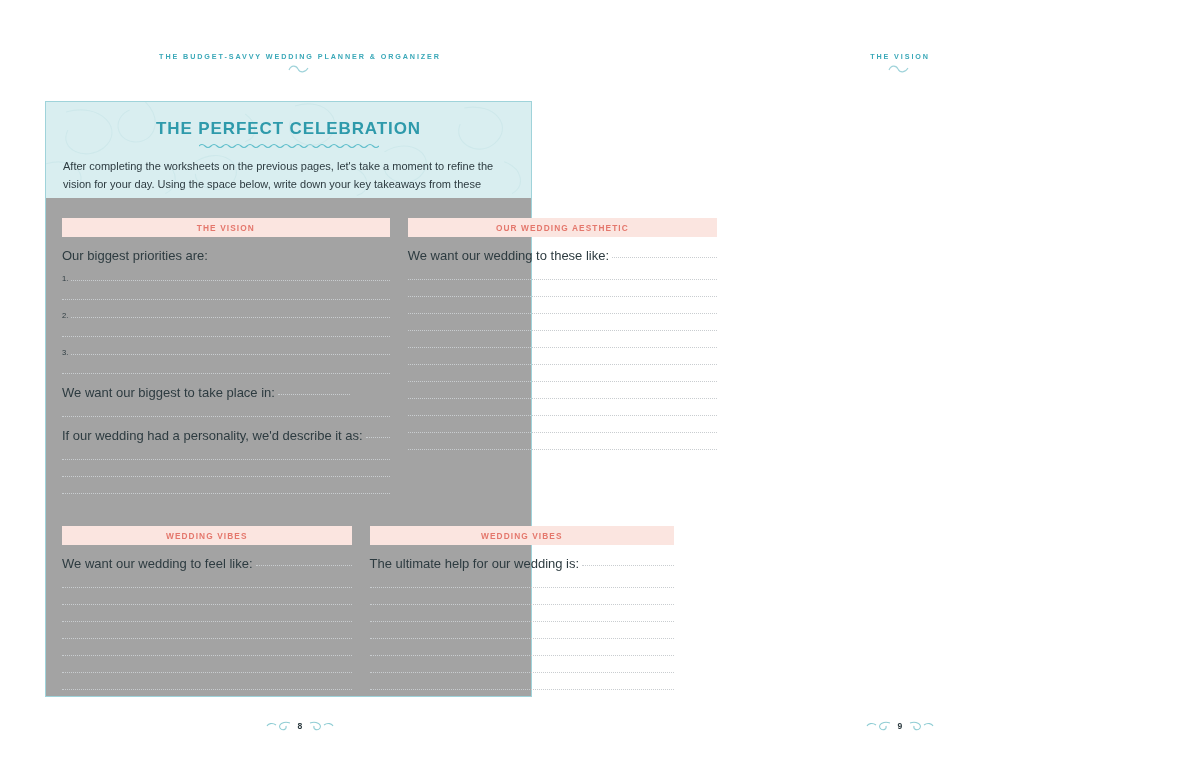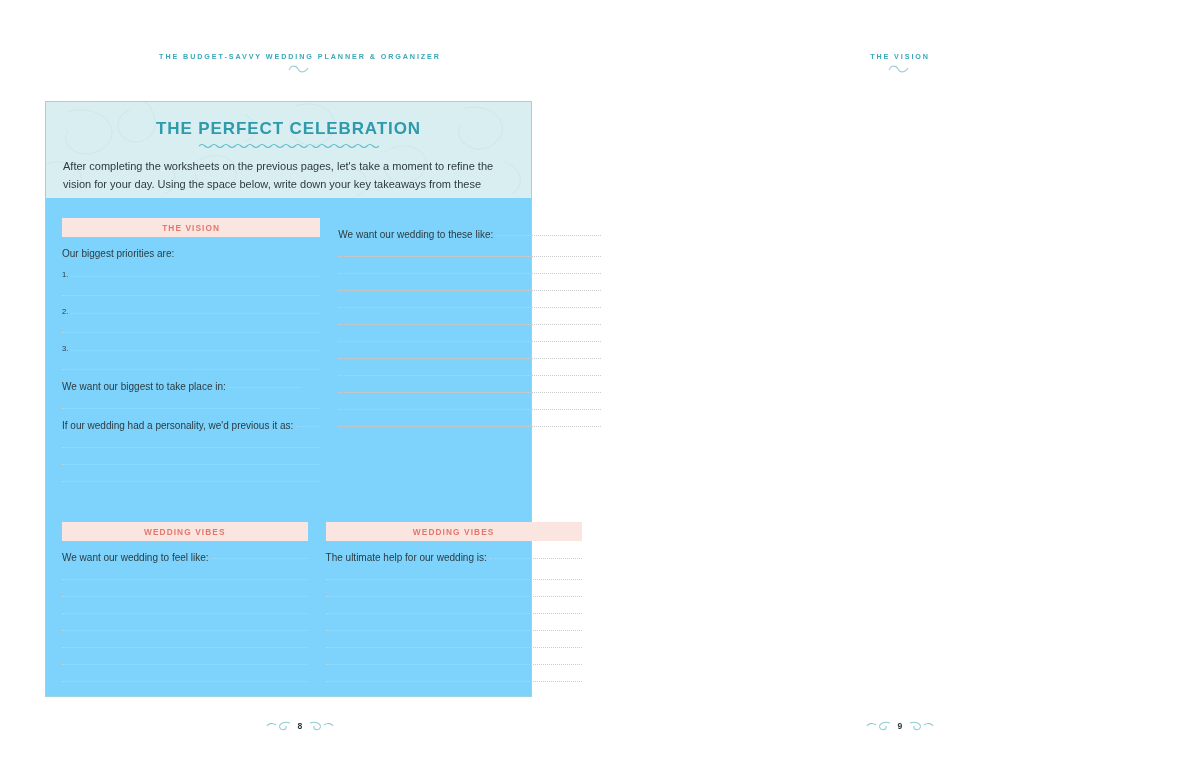--- a/index.html
+++ b/index.html
@@ -20,21 +20,21 @@
     letter-spacing: 1.9px;
     font-weight: bold;
     padding-top: 52px;
   }
   .runhead-swirl { display: block; margin: 3px auto 0; width: 26px; height: 10px; }
 
   
   .frame {
     position: absolute;
     border: 1px solid #9fd3da;
-    background: #7dd3fc;
+    background: #a3a3a3;
   }
   .frame-left  { left: 45px;  top: 101px; width: 487px; height: 596px; }
 
   
   .teal-band {
     position: relative;
     height: 96px;
     background: #d9eef0;
     overflow: hidden;
   }
@@ -67,21 +67,21 @@
   .sec-head {
     background: #fbe5e0;
     color: #e4776c;
     font-size: 8.3px;
     font-weight: bold;
     letter-spacing: 1.1px;
     text-align: center;
     padding: 5px 0 4px;
   }
   .prompt {
-    font-size: 10px;
+    font-size: 13px;
     color: #2d3b40;
     margin-top: 11px;
     white-space: nowrap;
   }
   .prompt .inline-dots {
     display: inline-block;
     vertical-align: 2px;
     height: 1px;
     border-bottom: 1px dotted #c9cdd0;
     margin-left: 3px;
@@ -175,47 +175,48 @@
               <span class="rule"></span>
             </div>
             <div class="dotline"></div>
 
             <div class="prompt">
               <span>We want our biggest to take place in:</span><span class="inline-dots" style="width:72px"></span>
             </div>
             <div class="dotline"></div>
 
             <div class="prompt">
-              <span>If our wedding had a personality, we'd previous it as:</span><span class="inline-dots" style="width:24px"></span>
-            </div>
-            <div class="dotline"></div>
-            <div class="dotline"></div>
-            <div class="dotline"></div>
-          </div>
-
-          <div class="col">
+              <span>If our wedding had a personality, we'd describe it as:</span><span class="inline-dots" style="width:24px"></span>
+            </div>
+            <div class="dotline"></div>
+            <div class="dotline"></div>
+            <div class="dotline"></div>
+          </div>
+
+          <div class="col">
+            <div class="sec-head">OUR WEDDING AESTHETIC</div>
 
             <div class="prompt">
               <span>We want our wedding to these like:</span><span class="inline-dots" style="width:105px"></span>
             </div>
             <div class="dotline"></div>
             <div class="dotline"></div>
             <div class="dotline"></div>
             <div class="dotline"></div>
             <div class="dotline"></div>
             <div class="dotline"></div>
             <div class="dotline"></div>
             <div class="dotline"></div>
             <div class="dotline"></div>
             <div class="dotline"></div>
             <div class="dotline"></div>
           </div>
         </div>
 
-        <div class="cols" style="margin-top:40px">
+        <div class="cols" style="margin-top:32px">
 
           <div class="col">
             <div class="sec-head">WEDDING VIBES</div>
             <div class="prompt">
               <span>We want our wedding to feel like:</span><span class="inline-dots" style="width:96px"></span>
             </div>
             <div class="dotline"></div>
             <div class="dotline"></div>
             <div class="dotline"></div>
             <div class="dotline"></div>

